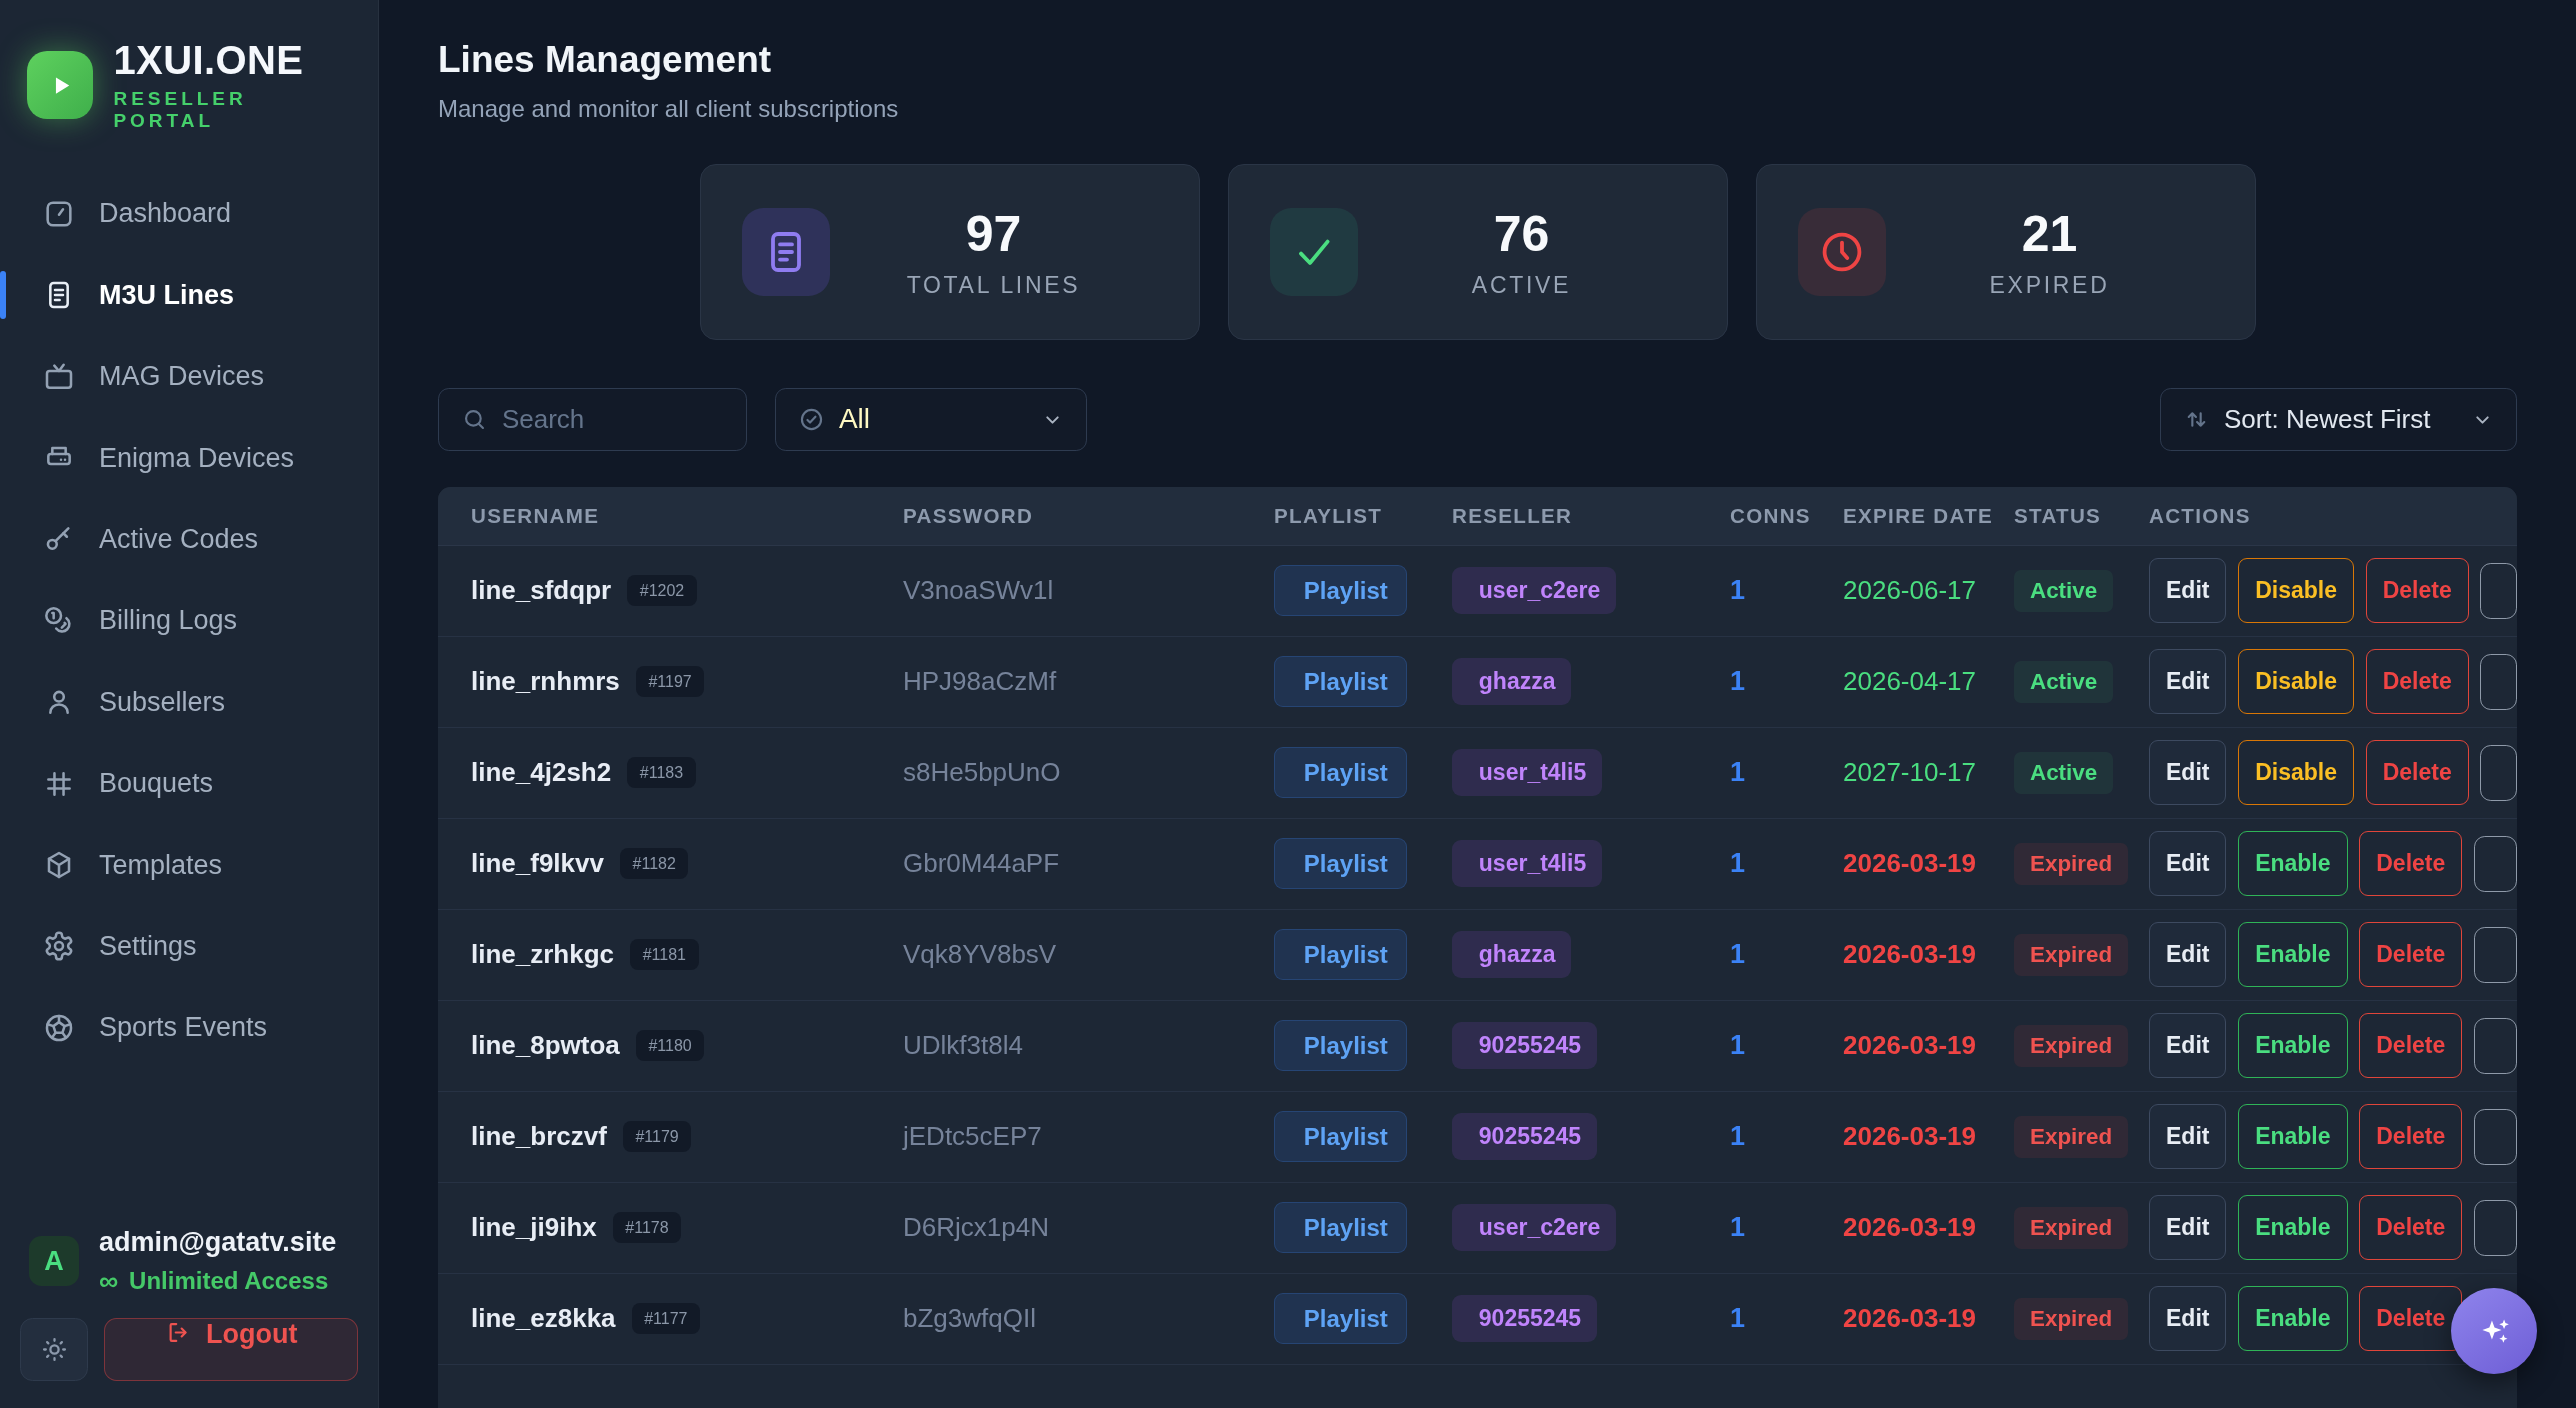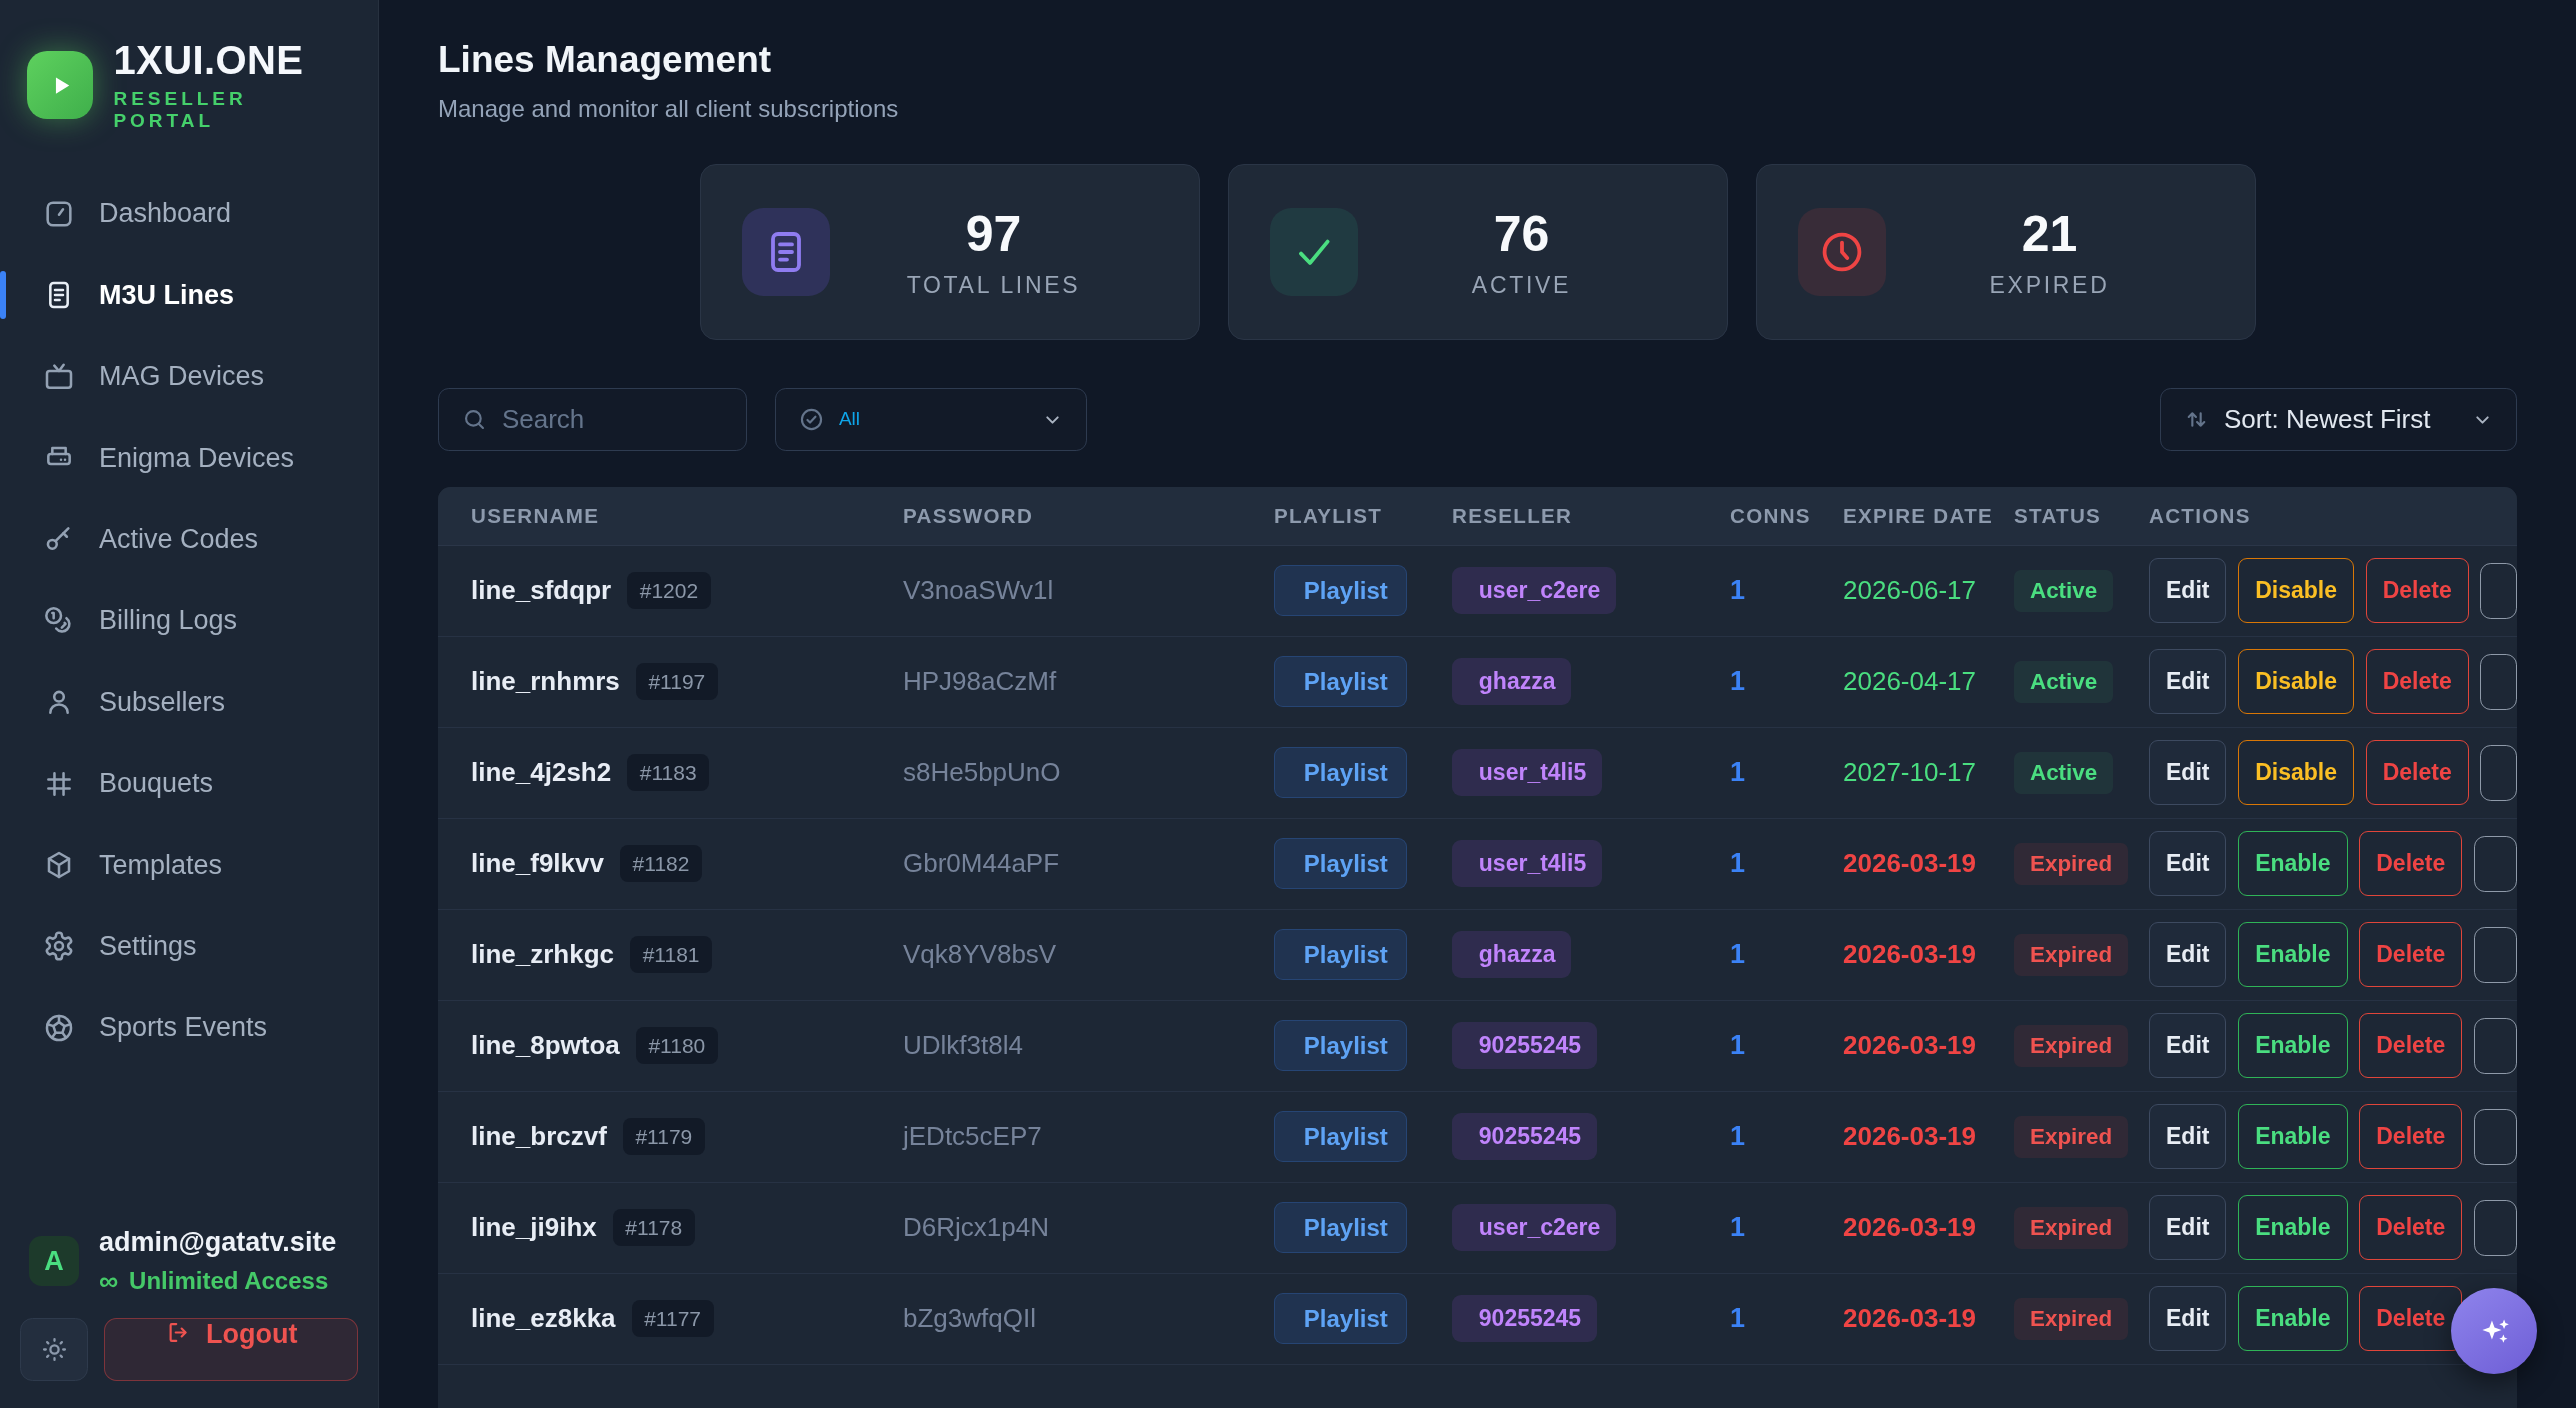--- a/index.html
+++ b/index.html
@@ -68,37 +68,37 @@
 
   .filter-row { display:flex; align-items:center; gap:28px; margin-top:48px; }
   .field { display:flex; align-items:center; gap:14.4px; height:63px; background:#121a28;
            border:0.9px solid #2e3b50; border-radius:10.8px; padding:0 21.5px; }
   .search-box { width:309px; }
   .search-box input { background:transparent; border:none; outline:none; color:#dbe3ee;
                       font-size:26px; font-family:inherit; width:100%; }
   .search-box input::placeholder { color:#64748b; }
   .f-icon { font-size:27px; color:#64748b; }
   .select-box { width:312px; cursor:pointer; }
-  .select-box .sel-text { flex:1; font-size:19px; color:#0ea5e9; }
+  .select-box .sel-text { flex:1; font-size:28px; color:#fef9c3; }
   .chev { font-size:25px; color:#aab4c2; }
   .fr-spacer { flex:1; }
   .sort-box { width:357px; cursor:pointer; }
   .sort-box .sel-text { flex:1; font-size:26px; color:#e2e8f0; }
 
   
   .table-wrap { margin-top:36px; background:#1d2735; border-radius:12.6px 12.6px 0 0; flex:1; overflow:hidden;
                 display:flex; flex-direction:column; }
   .tgrid { display:grid; grid-template-columns:432px 371px 178px 278px 113px 171px 135px minmax(0,1fr);
            align-items:center; padding-left:33px; }
   .thead { background:#222d3d; height:59px; border-bottom:0.9px solid #2b3648; }
   .th { font-size:20.6px; font-weight:600; color:#8d9aad; letter-spacing:1.3px; }
   .tr { height:91px; border-bottom:0.9px solid rgba(43,54,72,.8); }
   .cell-user { display:flex; align-items:center; gap:16px; }
   .uname { font-size:26px; font-weight:700; color:#e8edf5; }
-  .uid { background:#121a27; color:#8b97a8; font-size:21px; padding:6.3px 12.6px; border-radius:8px; }
+  .uid { background:#121a27; color:#8b97a8; font-size:16px; padding:6.3px 12.6px; border-radius:8px; }
   .pwd { font-size:26px; color:#76839a; }
   .pl-btn { display:inline-flex; align-items:center; gap:10.8px; background:rgba(59,130,246,.14);
             border:0.9px solid rgba(59,130,246,.22); color:#5ea3f5; font-size:24px; font-weight:600;
             border-radius:9px; padding:10.8px 18px; cursor:pointer; }
   .pl-btn .pl-icon { font-size:23px; }
   .rs-pill { display:inline-flex; align-items:center; gap:10.8px; background:rgba(168,85,247,.13);
              color:#c084fc; font-size:23px; font-weight:600; border-radius:9px; padding:10px 16px; }
   .rs-pill .rs-icon { font-size:23px; color:#b06ef0; }
   .conns { font-size:27px; font-weight:700; color:#3b82f6; }
   .expire { font-size:26px; }

